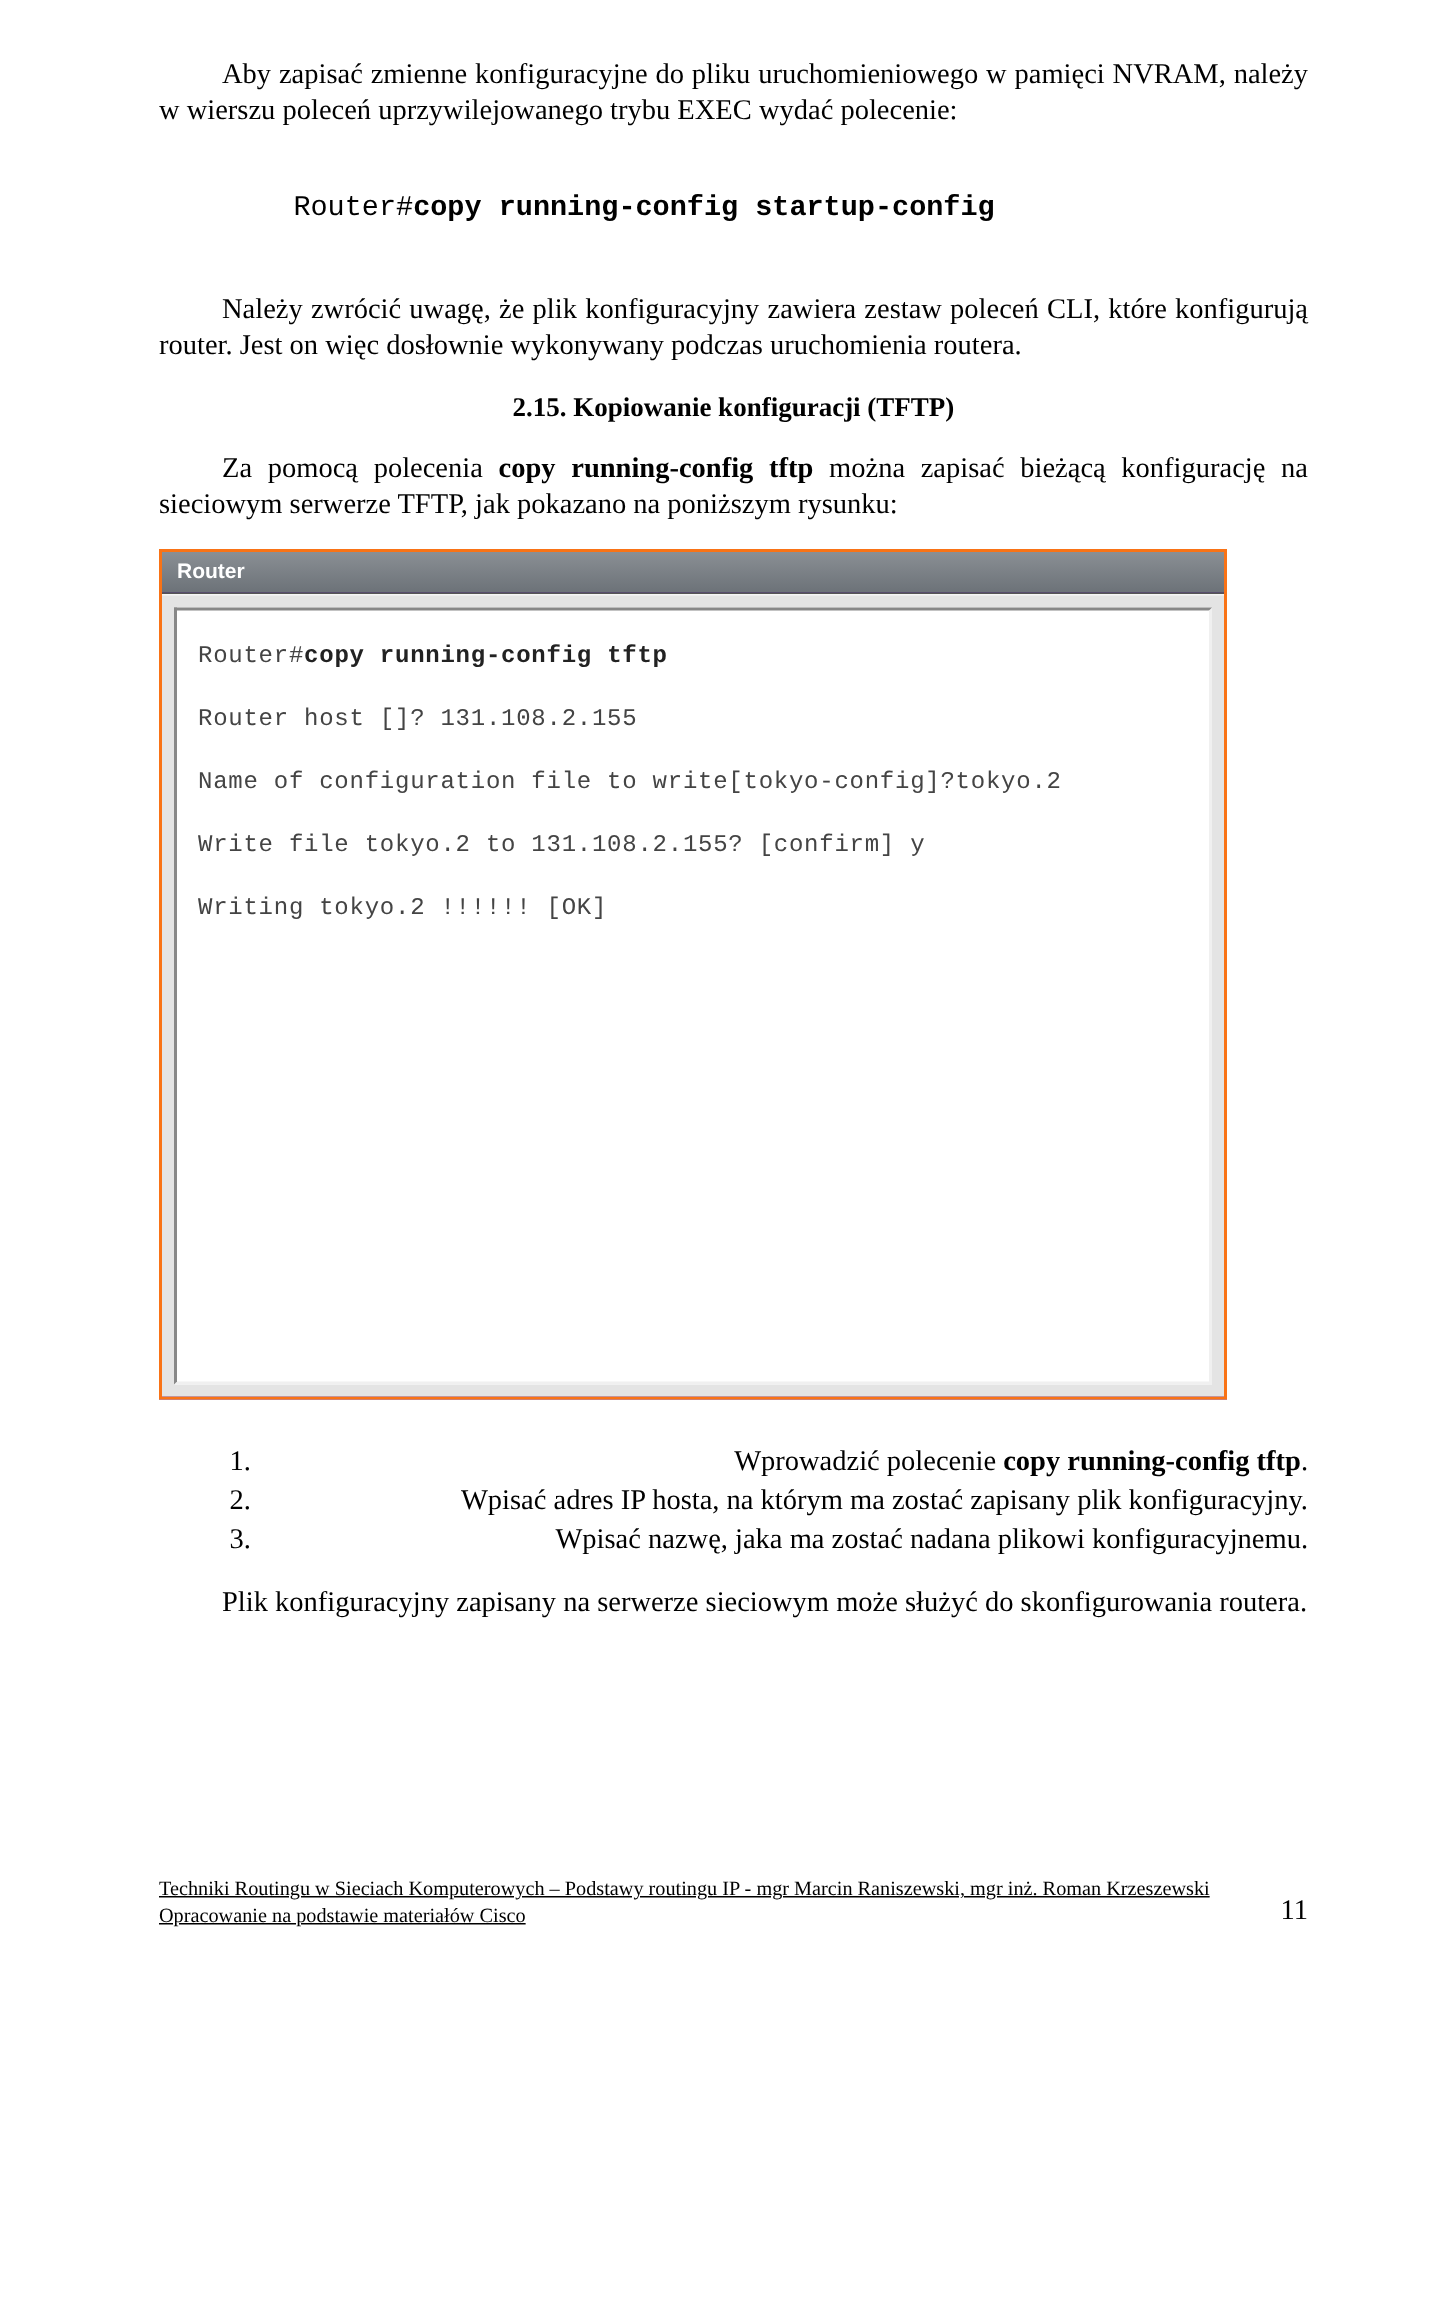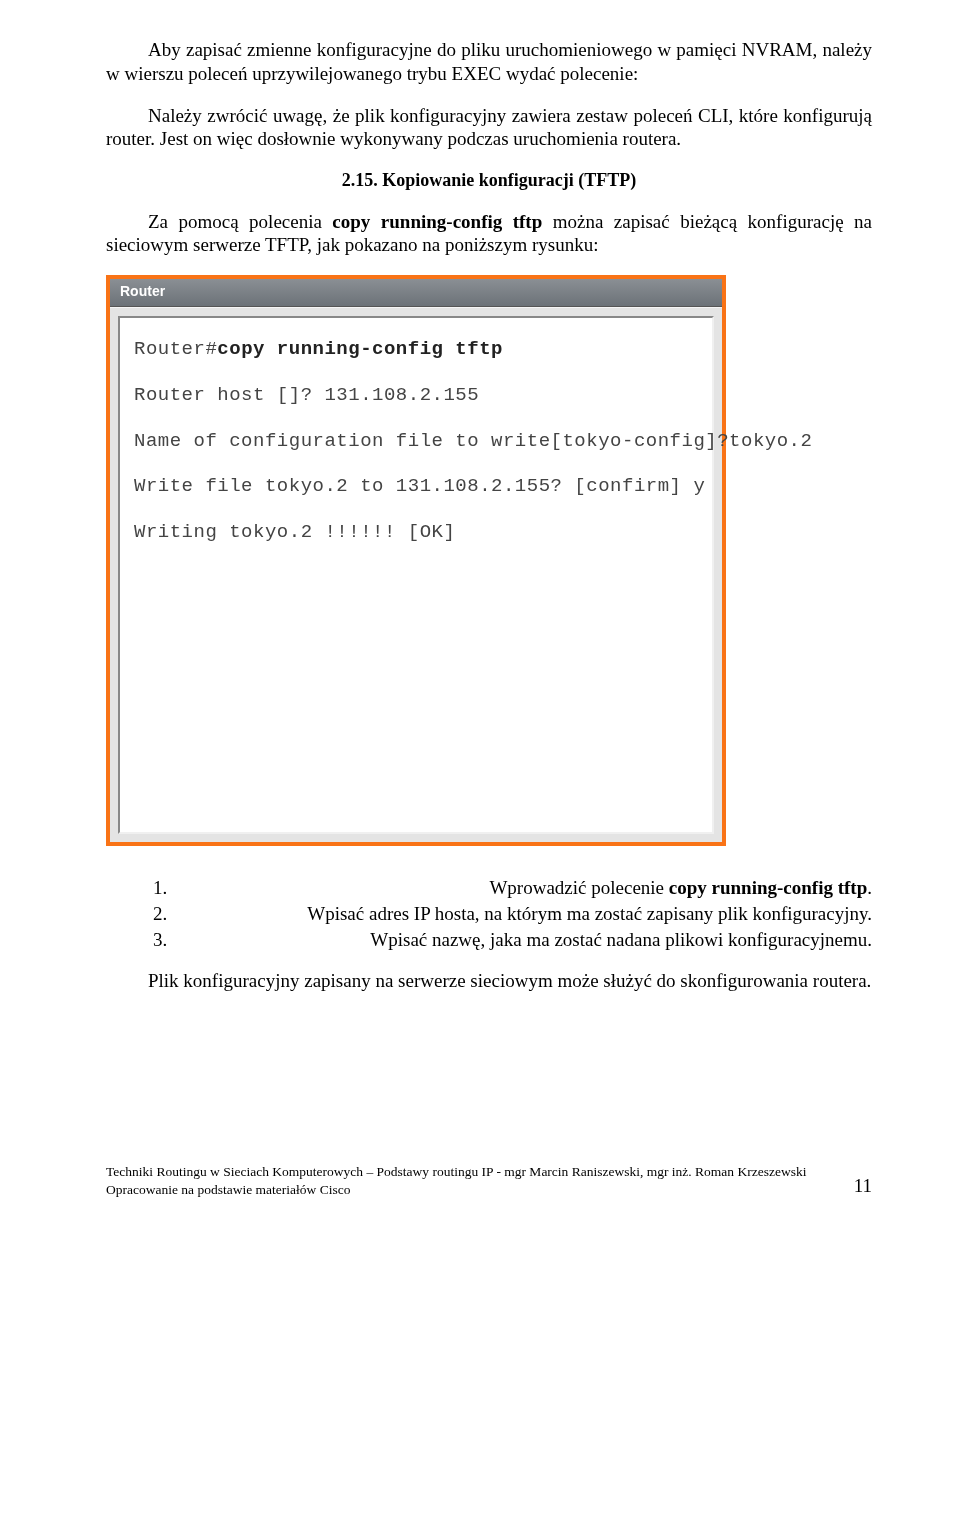--- a/index.html
+++ b/index.html
@@ -32,23 +32,23 @@
   .code-line .bold {
     font-weight: bold;
   }
   .section-title {
     font-weight: bold;
     font-size: 18px;
     margin: 10px 0 18px 0;
     text-align: center;
   }
   .terminal-window {
-    width: 620px;
+    width: 712px;
     margin: 8px 0 30px 0;
-    border: 4px solid #f97316;
+    border: 2px solid #f97316;
     box-sizing: border-box;
     background: #4c1d95;
     font-family: "Courier New", Courier, monospace;
   }
   .titlebar {
     height: 28px;
     background: linear-gradient(to bottom, #8a8f94 0%, #6c7278 100%);
     border-bottom: 1px solid #555;
     color: #fff;
     font-family: Verdana, Arial, sans-serif;
@@ -66,21 +66,21 @@
     background: #fff;
     border-top: 2px solid #888;
     border-left: 2px solid #888;
     border-right: 2px solid #f0f0f0;
     border-bottom: 2px solid #f0f0f0;
     padding: 20px 14px 14px 14px;
     min-height: 518px;
     box-sizing: border-box;
   }
   .tline {
-    font-size: 19px;
+    font-size: 16px;
     color: #444;
     white-space: pre;
     margin-bottom: 22px;
     letter-spacing: 0.5px;
   }
   .tline .tbold {
     font-weight: bold;
     color: #222;
   }
   ol.steps {
@@ -93,33 +93,37 @@
   }
   .footer {
     margin-top: 170px;
     display: flex;
     justify-content: space-between;
     align-items: flex-end;
     font-size: 13.5px;
   }
   .footer-left {
     line-height: 1.3;
+    text-decoration: underline;
   }
   .footer-right {
     font-size: 19px;
   }
   .bold { font-weight: bold; }
 </style>
 </head>
 <body>
 
 <div class="page">
 
   <p class="para indent">Aby zapisać zmienne konfiguracyjne do pliku uruchomieniowego w pamięci NVRAM, należy w wierszu poleceń uprzywilejowanego trybu EXEC wydać polecenie:</p>
 
+  <div class="code-line">
+    <span>Router#</span><span class="bold">copy running-config startup-config</span>
+  </div>
 
   <p class="para indent">Należy zwrócić uwagę, że plik konfiguracyjny zawiera zestaw poleceń CLI, które konfigurują router. Jest on więc dosłownie wykonywany podczas uruchomienia routera.</p>
 
   <div class="section-title">2.15. Kopiowanie konfiguracji (TFTP)</div>
 
   <p class="para" style="text-indent:42px;">
     <span>Za pomocą polecenia </span><span class="bold">copy running-config tftp</span><span> można zapisać bieżącą konfigurację na sieciowym serwerze TFTP, jak pokazano na poniższym rysunku:</span>
   </p>
 
   <div class="terminal-window">

